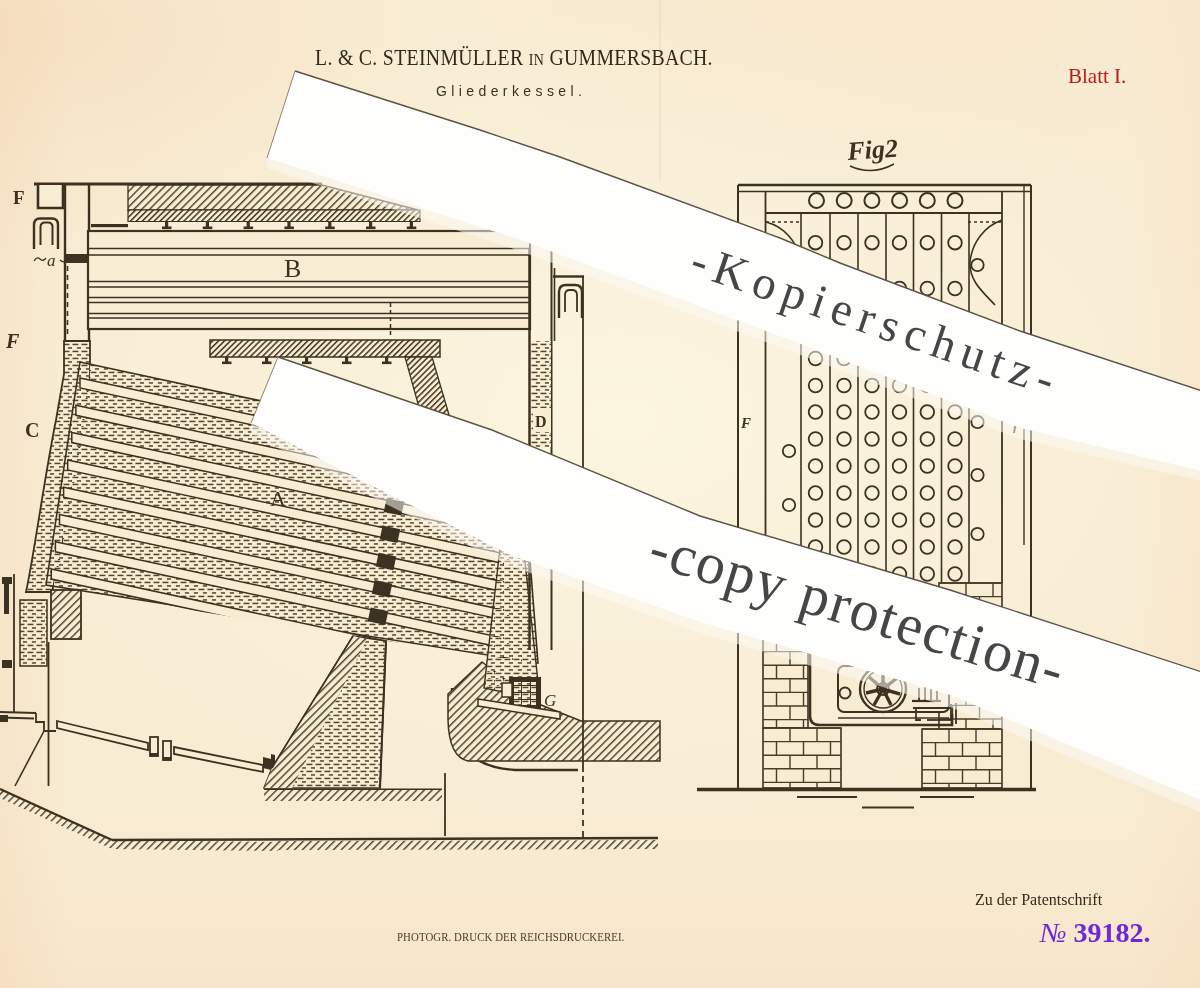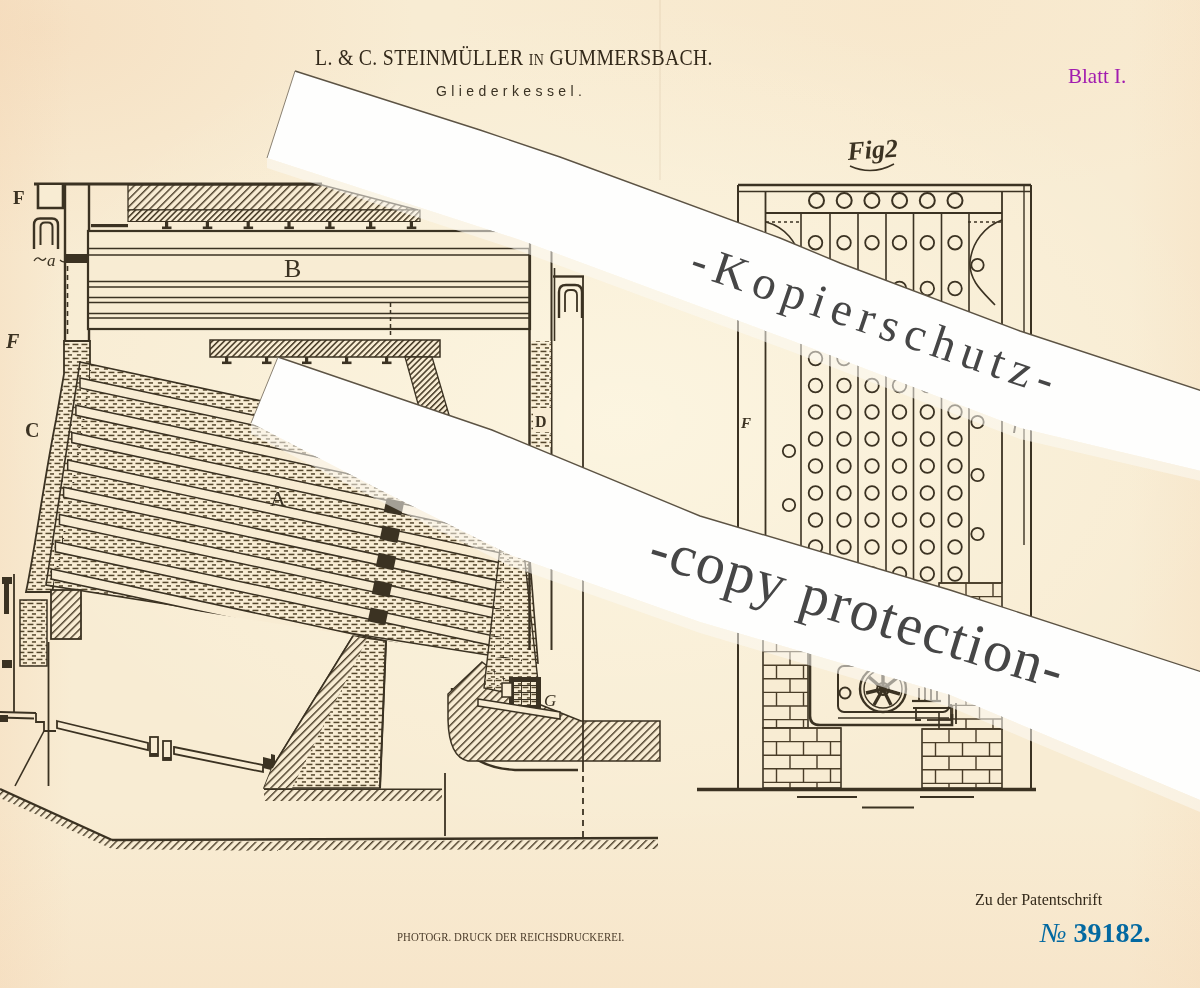--- a/index.html
+++ b/index.html
@@ -541,19 +541,19 @@
 
 <text transform="translate(646,564) rotate(17)" font-family="Liberation Serif" font-size="58" letter-spacing="1.8" fill="#464646">-copy protection-</text>
 </svg>
 
 <div class="abs" style="left:659px;top:0;width:2px;height:180px;background:rgba(190,160,120,.12)"></div>
 
 <div class="abs" style="left:315px;top:44px;font-size:24px;letter-spacing:.4px;transform-origin:0 0;transform:scaleX(0.822);color:#33291a;white-space:nowrap">L. &amp; C. STEINMÜLLER <span style="font-size:17px">IN</span> GUMMERSBACH.</div>
 
 <div class="abs" style="left:436px;top:83px;font-family:'Liberation Sans',sans-serif;font-weight:normal;font-size:14px;letter-spacing:4.4px;color:#3a3223;white-space:nowrap">Gliederkessel.</div>
 
-<div class="abs" style="left:1068px;top:64px;font-size:21px;color:#a21caf;white-space:nowrap">Blatt I.</div>
+<div class="abs" style="left:1068px;top:64px;font-size:21px;color:#b91c1c;white-space:nowrap">Blatt I.</div>
 
 <div class="abs" style="left:397px;top:931px;font-size:11.5px;letter-spacing:.1px;transform-origin:0 0;transform:scaleX(0.94);color:#4a3b29;white-space:nowrap">PHOTOGR. DRUCK DER REICHSDRUCKEREI.</div>
 
 <div class="abs" style="left:975px;top:891px;font-size:16px;color:#33291a;white-space:nowrap">Zu der Patentschrift</div>
 
-<div class="abs" style="left:1040px;top:917px;font-size:28px;font-weight:bold;color:#0369a1;white-space:nowrap"><span style="font-style:italic;font-weight:normal">№</span> 39182.</div>
+<div class="abs" style="left:1040px;top:917px;font-size:28px;font-weight:bold;color:#6d28d9;white-space:nowrap"><span style="font-style:italic;font-weight:normal">№</span> 39182.</div>
 
 </body></html>

